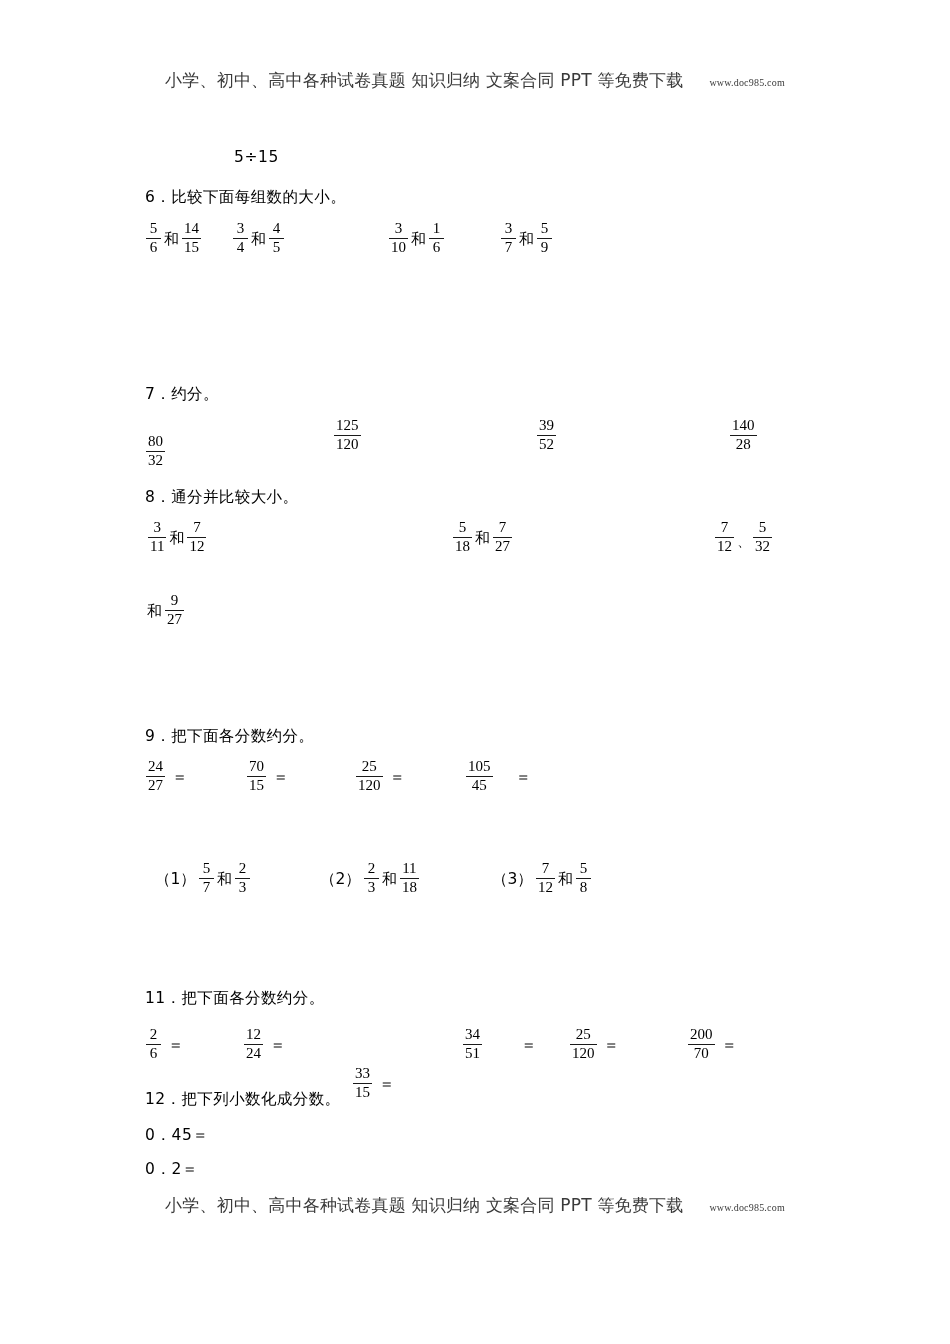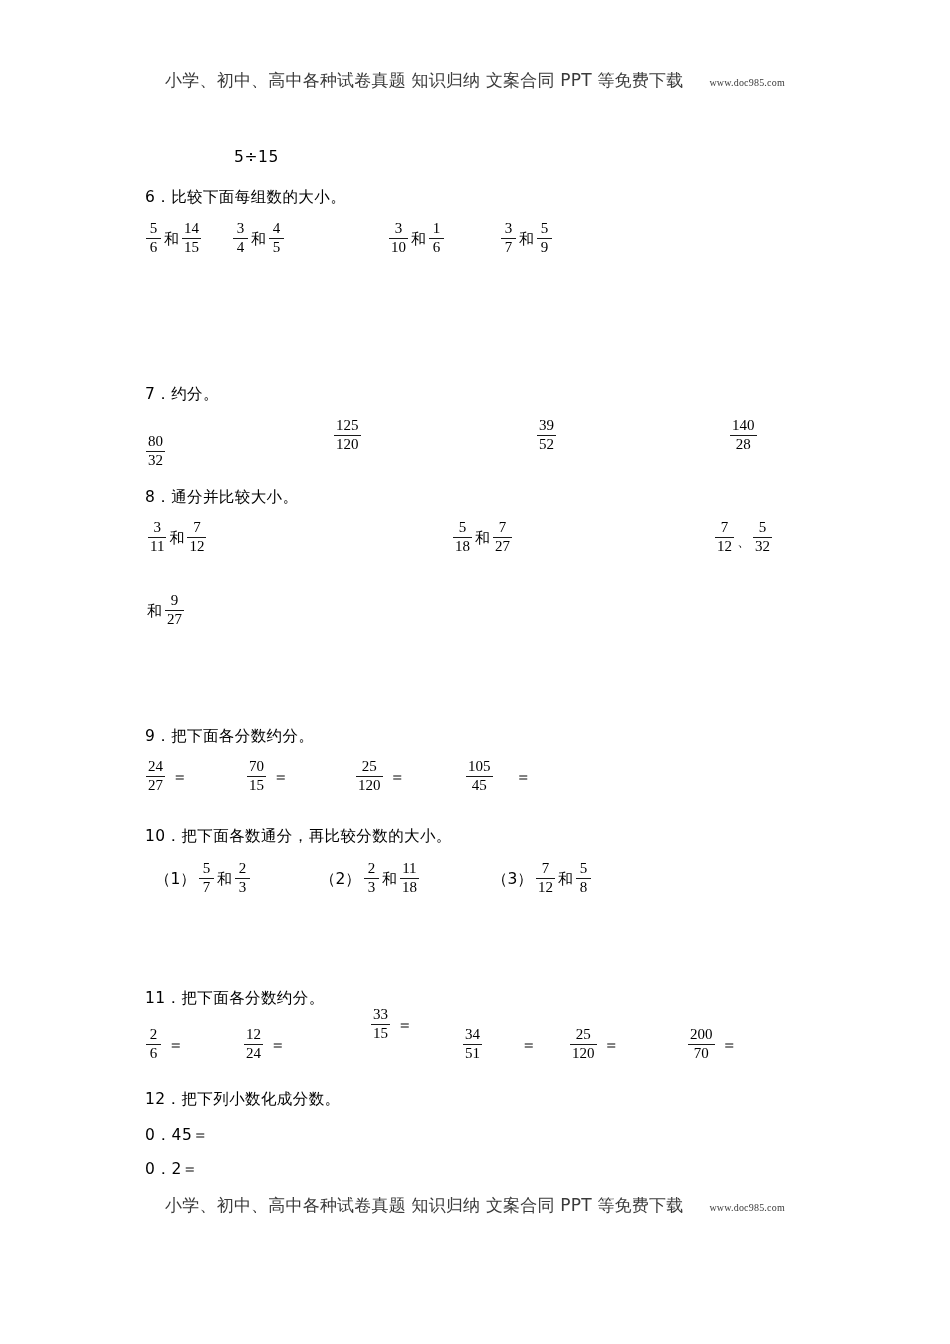--- a/index.html
+++ b/index.html
@@ -301,23 +301,20 @@
   </div>
   <div class="abs expr" style="left:465px; top:760px;gap:16px;">
     <span class="frac">
       <span class="num">105</span>
       <span class="bar"></span>
       <span class="den">45</span>
     </span>
     <span class="eqsign">＝</span>
   </div>
 
-  <div class="abs q-head" style="left:145px; top:826px;">
-    <span class="q-num">10．</span><span>把下面各数通分，再比较分数的大小。</span>
-  </div>
 
   <div class="abs expr" style="left:155px; top:862px;">
     <span class="paren">（1）</span>
     <span class="frac">
       <span class="num">5</span>
       <span class="bar"></span>
       <span class="den">7</span>
     </span>
     <span class="joiner">和</span>
     <span class="frac">
@@ -370,21 +367,21 @@
     <span class="eqsign">＝</span>
   </div>
   <div class="abs expr" style="left:243px; top:1028px;">
     <span class="frac">
       <span class="num">12</span>
       <span class="bar"></span>
       <span class="den">24</span>
     </span>
     <span class="eqsign">＝</span>
   </div>
-  <div class="abs expr" style="left:352px; top:1008px;margin-left:18px;">
+  <div class="abs expr" style="left:352px; top:1067px;">
     <span class="frac">
       <span class="num">33</span>
       <span class="bar"></span>
       <span class="den">15</span>
     </span>
     <span class="eqsign">＝</span>
   </div>
   <div class="abs expr" style="left:462px; top:1028px;gap:32px;">
     <span class="frac">
       <span class="num">34</span>

